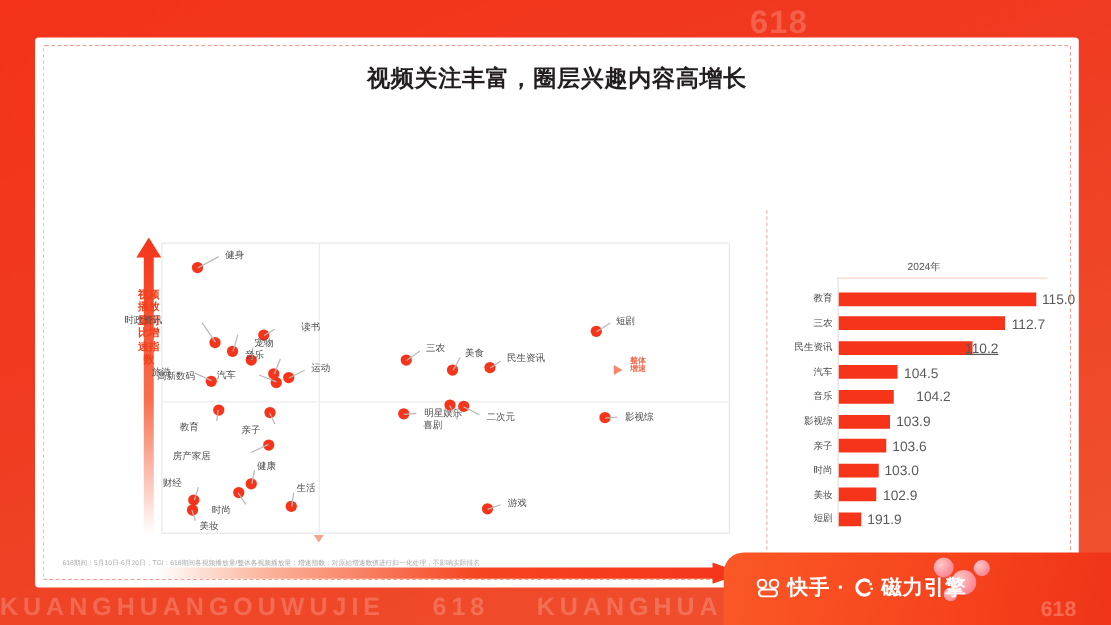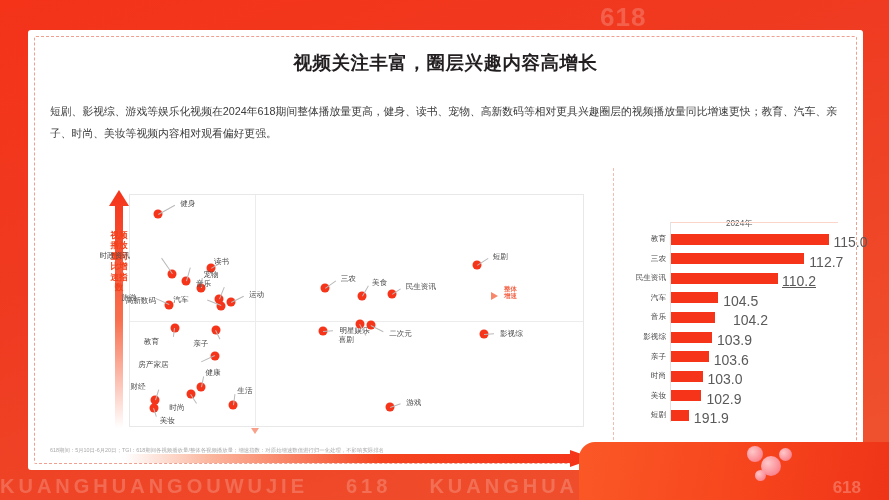--- a/index.html
+++ b/index.html
@@ -161,21 +161,21 @@
   .leader { position: absolute; background: #b9b9b9; height: 1px; transform-origin: 0 0; }
 
   
   #bar-panel {
     position: absolute; left: 585px; top: 138px;
     width: 240px; height: 272px;
     border-left: 1px dashed #f3bcae;
     padding-left: 4px;
   }
   #bar-year {
-    position: absolute; left: 112px; top: 50px;
+    position: absolute; left: 112px; top: 40px;
     font-size: 8.2px; color: #555;
   }
   #bar-topline {
     position: absolute; left: 56px; top: 54px; width: 168px;
     height: 1px; background: #fbd6c8;
   }
   #bar-axis {
     position: absolute; left: 56px; top: 54px; width: 1px;
     height: 200px; background: #e2e2e2;
   }
@@ -185,21 +185,21 @@
   .brow .bname {
     position: absolute; left: 0; width: 52px; top: 4px;
     text-align: right; font-size: 7.6px; color: #4a4a4a;
   }
   .brow .bbar {
     position: absolute; left: 57px; top: 3.5px;
     height: 11px; background: #f5341a;
   }
   .brow .bval {
     position: absolute; top: 4px;
-    font-size: 14px; color: #5a5a5a; white-space: nowrap;
+    font-size: 11px; color: #5a5a5a; white-space: nowrap;
   }
 
   .footnote {
     position: absolute; left: 22px; bottom: 16px;
     font-size: 5.4px; color: #a9a9a9; white-space: nowrap;
   }
 
   
   #logobar {
     position: absolute; right: 0; bottom: 0;
@@ -233,21 +233,20 @@
 
   <div class="wm-bottom">
     <span>KUANGHUANGOUWUJIE</span><span>618</span><span>KUANGHUANGOUWUJIE</span><span>618</span><span>KUANGHUANGOUWUJIE</span>
   </div>
 
   <div id="card">
     <div id="card-dash"></div>
 
     <div class="title">视频关注丰富，圈层兴趣内容高增长</div>
 
-    <div class="para">短剧、影视综、游戏等娱乐化视频在2024年618期间整体播放量更高，健身、读书、宠物、高新数码等相对更具兴趣圈层的视频播放量同比增速更快；教育、汽车、亲子、时尚、美妆等视频内容相对观看偏好更强。</div>
 
     <div id="scatter-panel">
 
 
       <svg id="yaxis-arrow" viewBox="0 0 22 238">
         <defs>
           <linearGradient id="yg" x1="0" y1="0" x2="0" y2="1">
             <stop offset="0%" stop-color="#f5341a"></stop>
             <stop offset="55%" stop-color="#f8704f"></stop>
             <stop offset="100%" stop-color="#ffffff"></stop>
@@ -264,21 +263,21 @@
       <div class="dot" style="left: 28.21px; top: 18.64px;"></div>
           <div class="dlabel" style="left: 50.21px; top: 3.64px;">健身</div>
           <div class="leader" style="left: 28.21px; top: 18.64px; width: 18.8254px; transform: rotate(-0.502843rad);"></div>
           <div class="dot" style="left: 41.86px; top: 79.22px;"></div>
           <div class="dlabel" style="left: auto; top: 56.22px; right: 453.14px;">时政资讯</div>
           <div class="leader" style="left: 41.86px; top: 79.22px; width: 19.1353px; transform: rotate(-2.17798rad);"></div>
           <div class="dot" style="left: 55.51px; top: 86.21px;"></div>
           <div class="dlabel" style="left: auto; top: 65.21px; right: 427px; margin-top: 36px;">高新数码</div>
           <div class="leader" style="left: 55.51px; top: 86.21px; width: 13.6647px; transform: rotate(-1.29561rad);"></div>
           <div class="dot" style="left: 80.99px; top: 73.395px;"></div>
-          <div class="dlabel" style="left: 84px; top: 62.395px;">读书</div>
+          <div class="dlabel" style="left: 111px; top: 62.395px;">读书</div>
           <div class="leader" style="left: 80.99px; top: 73.395px; width: 9.89244px; transform: rotate(-0.528074rad);"></div>
           <div class="dot" style="left: 70.525px; top: 93.2px;"></div>
           <div class="dlabel" style="left: 73.525px; top: 75.2px;">宠物</div>
           <div class="leader" style="left: 70.525px; top: 93.2px; width: 10.0357px; transform: rotate(-1.49949rad);"></div>
           <div class="dot" style="left: 89.18px; top: 103.685px;"></div>
           <div class="dlabel" style="left: auto; top: 83.685px; right: 371.82px;">音乐</div>
           <div class="leader" style="left: 89.18px; top: 103.685px; width: 13.2325px; transform: rotate(-1.19029rad);"></div>
           <div class="dot" style="left: 101.01px; top: 107.18px;"></div>
           <div class="dlabel" style="left: 119px; top: 95.18px;">运动</div>
           <div class="leader" style="left: 101.01px; top: 107.18px; width: 13.8885px; transform: rotate(-0.463648rad);"></div>
@@ -372,21 +371,21 @@
             <div class="bval" style="left: 219.5px;">115.0</div>
           </div>
           <div class="brow" style="top: 81.6px;">
             <div class="bname">三农</div>
             <div class="bbar" style="width: 133.35px;"></div>
             <div class="bval" style="left: 195.35px;">112.7</div>
           </div>
           <div class="brow" style="top: 101.2px;">
             <div class="bname">民生资讯</div>
             <div class="bbar" style="width: 107.1px;"></div>
-            <div class="bval" style="left: 168px; text-decoration: underline;">110.2</div>
+            <div class="bval" style="left: 158px; text-decoration: underline;">110.2</div>
           </div>
           <div class="brow" style="top: 120.8px;">
             <div class="bname">汽车</div>
             <div class="bbar" style="width: 47.25px;"></div>
             <div class="bval" style="left: 109.25px;">104.5</div>
           </div>
           <div class="brow" style="top: 140.4px;">
             <div class="bname">音乐</div>
             <div class="bbar" style="width: 44.1px;"></div>
             <div class="bval" style="left: 119px;">104.2</div>
@@ -420,16 +419,32 @@
     </div>
 
     <div class="footnote">618期间：5月10日-6月20日；TGI：618期间各视频播放量/整体各视频播放量；增速指数：对原始增速数值进行归一化处理，不影响实际排名</div>
   </div>
 
   <div id="logobar">
     <div class="flower" style="width:16px;height:16px;left:168px;top:4px;"></div>
     <div class="flower" style="width:20px;height:20px;left:182px;top:14px;"></div>
     <div class="flower" style="width:13px;height:13px;left:200px;top:6px;"></div>
     <div class="flower" style="width:11px;height:11px;left:176px;top:28px;"></div>
+    <div id="logotext">
+      <svg width="19" height="15" viewBox="0 0 19 15">
+        <circle cx="4.6" cy="4" r="3.4" fill="none" stroke="#fff" stroke-width="1.7"></circle>
+        <circle cx="14.2" cy="4" r="3.4" fill="none" stroke="#fff" stroke-width="1.7"></circle>
+        <rect x="2.2" y="8.6" width="14.4" height="5.6" rx="2.8" fill="none" stroke="#fff" stroke-width="1.7"></rect>
+      </svg>
+      <span>快手</span>
+      <span>·</span>
+      <svg width="17" height="16" viewBox="0 0 17 16">
+        <path d="M12.8 3.0 A6 6 0 1 0 12.8 13.0" fill="none" stroke="#fff" stroke-width="2.6" stroke-linecap="round"></path>
+        <circle cx="14.4" cy="5.2" r="1.25" fill="#fff"></circle>
+        <circle cx="15.3" cy="9.0" r="1.05" fill="#fff"></circle>
+        <circle cx="13.6" cy="12.1" r="0.95" fill="#fff"></circle>
+      </svg>
+      <span>磁力引擎</span>
+    </div>
     <div id="logo618">618</div>
   </div>
 
 </div>
 
 </body></html>

